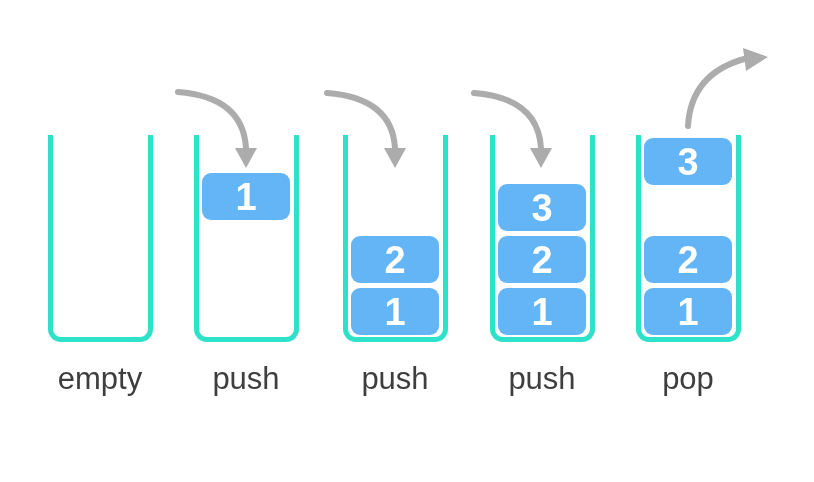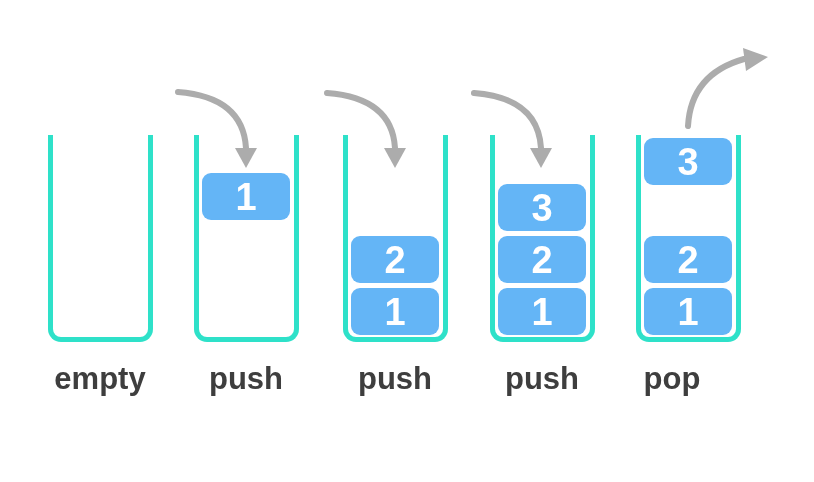--- a/index.html
+++ b/index.html
@@ -50,21 +50,21 @@
   .row2 { top: 101px; }
   .row3 { top: 49px; }
   .float-in  { top: 38px; }
   .float-out { top: 3px; }
   .stage-label {
     position: absolute;
     top: 361px;
     width: 160px;
     text-align: center;
     color: #3e3e3e;
-    font-weight: bold;
+    font-weight: normal;
     font-size: 31px;
     line-height: 36px;
   }
   .stage-label span { display: block; }
 </style>
 </head>
 <body>
 
 <div class="canvas">
 
@@ -114,17 +114,17 @@
   </div>
   <div class="stage-label" style="left:462px">
     <span>push</span>
   </div>
 
   <div class="stack" style="left:636px">
     <div class="block float-out">3</div>
     <div class="block row2">2</div>
     <div class="block row1">1</div>
   </div>
-  <div class="stage-label" style="left:592px">
+  <div class="stage-label" style="left:608px">
     <span>pop</span>
   </div>
 
 </div>
 
 </body></html>

